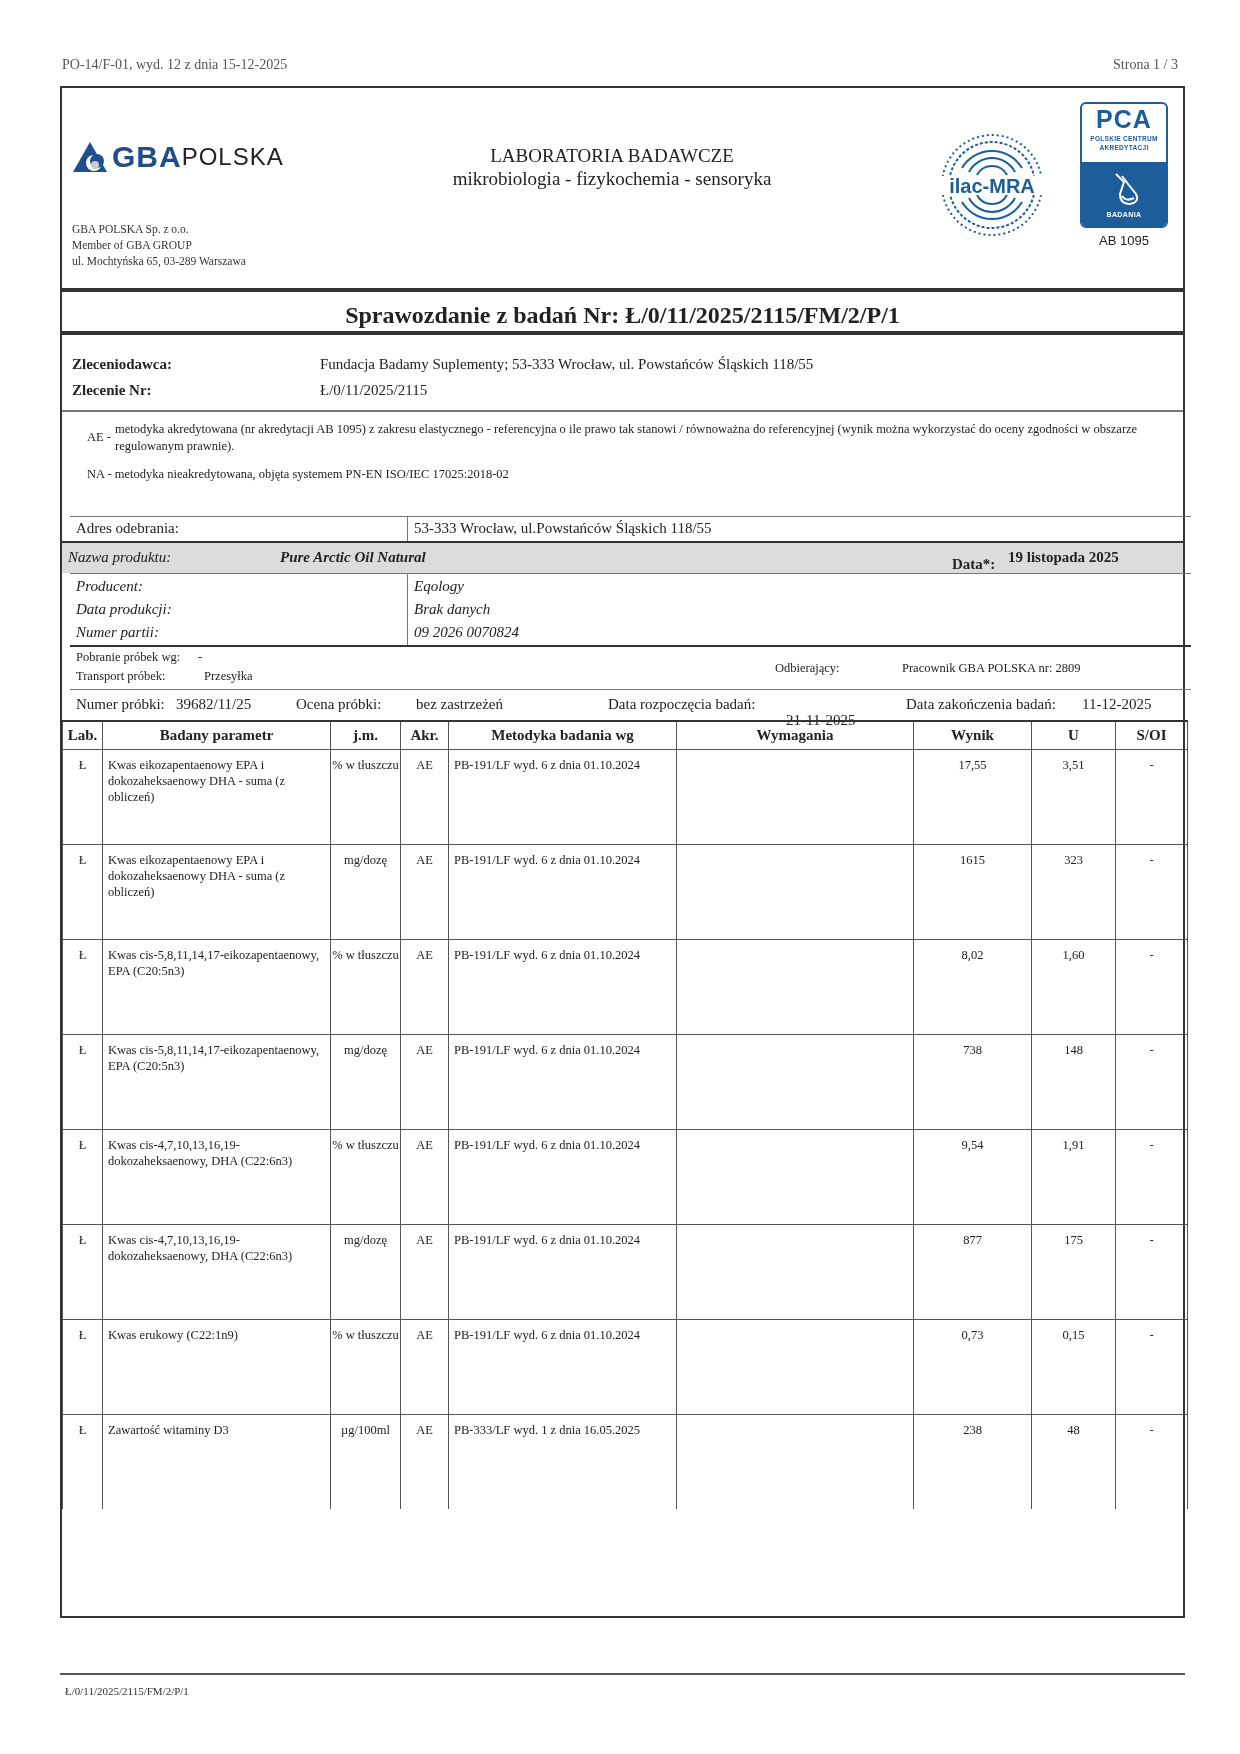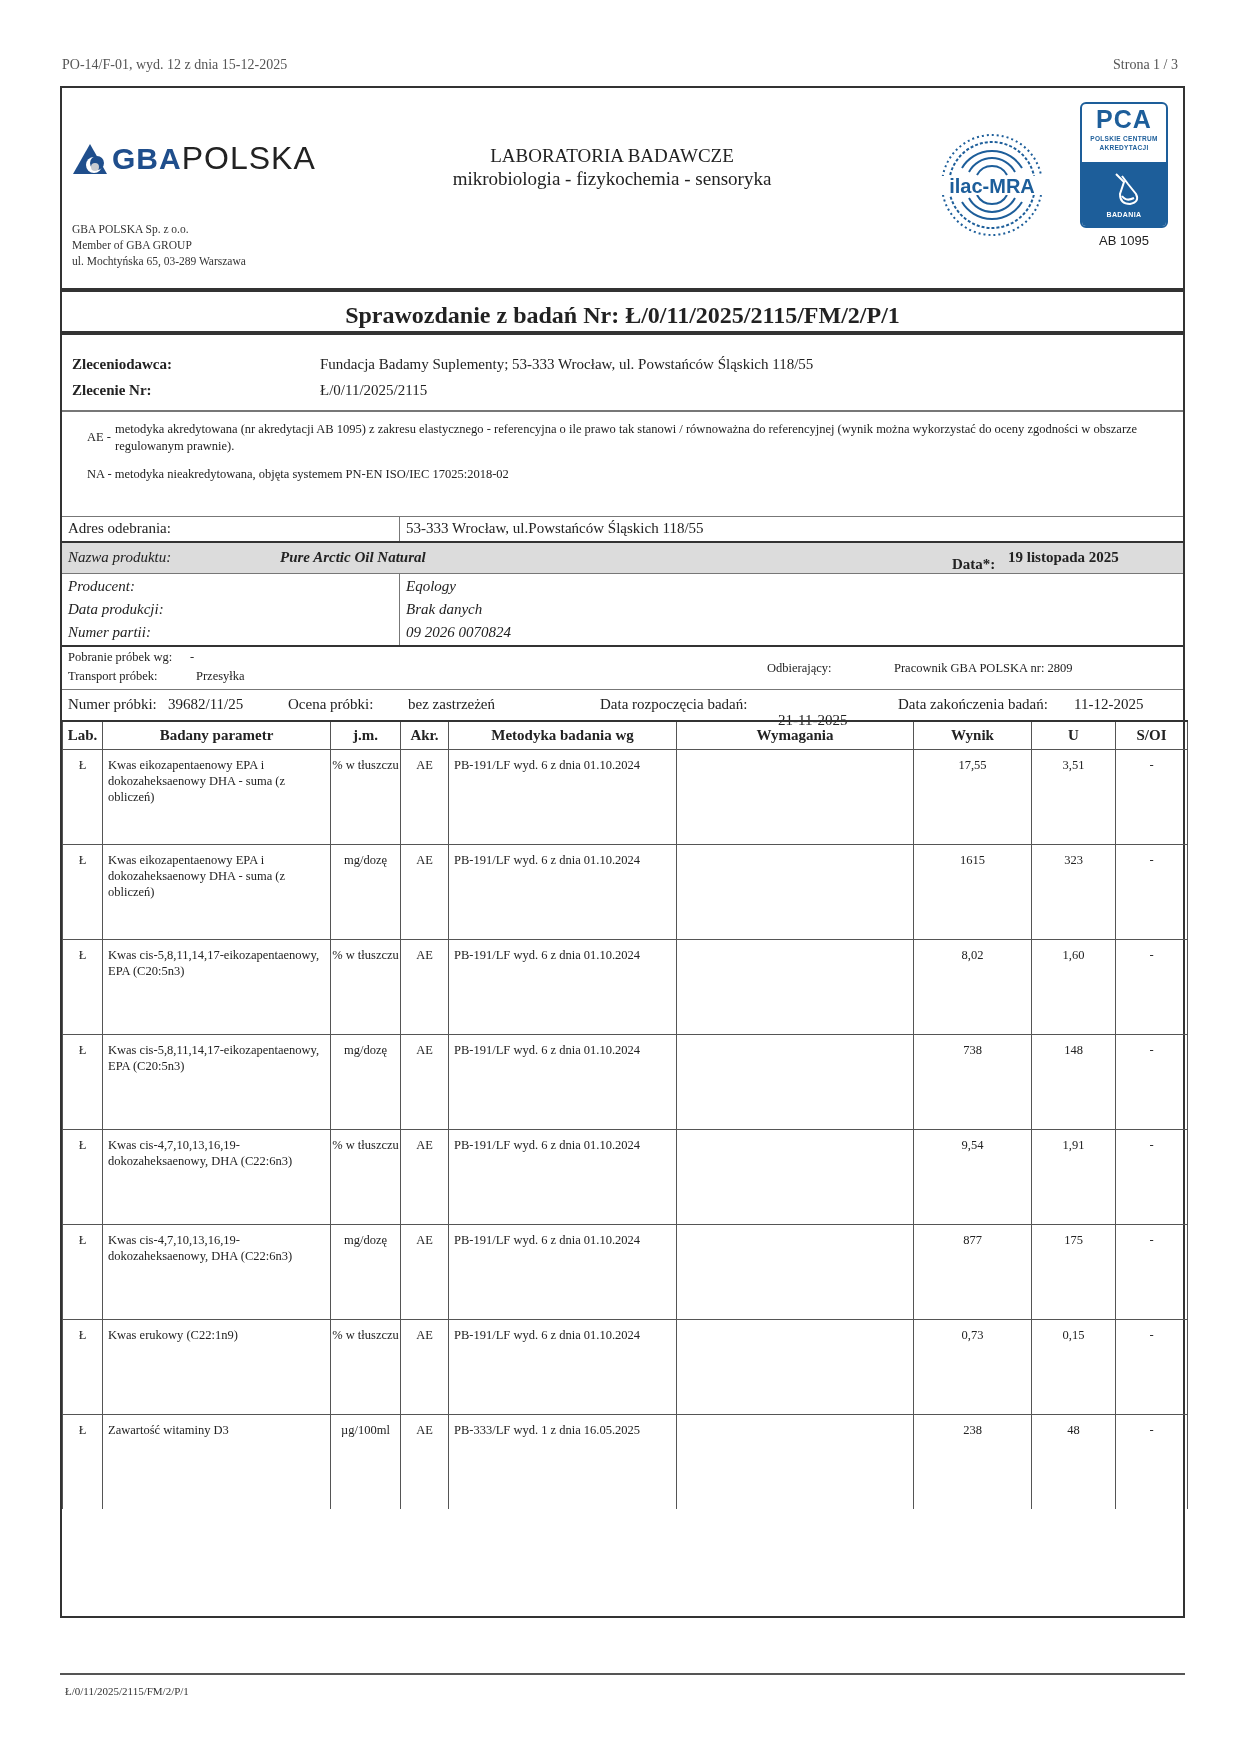--- a/index.html
+++ b/index.html
@@ -10,21 +10,21 @@
   .page-header .left { position: absolute; left: 0; top: 0; }
   .page-header .right { position: absolute; right: 0; top: 0; }
 
   .frame { position: absolute; left: 60px; top: 86px; width: 1125px; height: 1532px; border: 2px solid #333; }
 
   
   .letterhead { position: absolute; left: 0; top: 0; width: 100%; height: 205px; }
   .logo { position: absolute; left: 10px; top: 52px; display: flex; align-items: center; }
   .logo svg { display: block; }
   .logo .gba { font-family: "Liberation Sans", sans-serif; font-weight: bold; font-size: 30px; color: #1f4e8c; letter-spacing: 1px; margin-left: 4px; }
-  .logo .polska { font-family: "Liberation Sans", sans-serif; font-size: 32px; color: #222; letter-spacing: 1px; }
+  .logo .polska { font-family: "Liberation Sans", sans-serif; font-size: 24px; color: #222; letter-spacing: 1px; }
   .company { position: absolute; left: 10px; top: 133px; font-size: 11.5px; line-height: 16px; color: #333; }
   .lab-title { position: absolute; left: 300px; width: 500px; top: 56px; text-align: center; font-size: 19px; line-height: 23px; color: #222; }
 
   .ilac { position: absolute; left: 875px; top: 42px; width: 110px; height: 110px; }
   .pca { position: absolute; left: 1018px; top: 14px; width: 88px; height: 126px; border: 2px solid #1d5e9a; border-radius: 6px; overflow: hidden; background: #fff; }
   .pca .pca-top { height: 58px; text-align: center; }
   .pca .pca-word { font-family: "Liberation Sans", sans-serif; font-weight: bold; font-size: 25px; color: #1d5e9a; line-height: 30px; letter-spacing: 1px; }
   .pca .pca-sub { font-family: "Liberation Sans", sans-serif; font-weight: bold; font-size: 6.5px; color: #1d5e9a; line-height: 9px; letter-spacing: .3px; }
   .pca .pca-bottom { position: absolute; left: 0; right: 0; top: 58px; bottom: 0; background: #1d5e9a; text-align: center; }
   .pca .pca-badania { position: absolute; left: 0; right: 0; bottom: 8px; font-family: "Liberation Sans", sans-serif; font-weight: bold; font-size: 7px; color: #fff; letter-spacing: .4px; }
@@ -41,21 +41,21 @@
   .row-kv .v { position: absolute; left: 248px; white-space: nowrap; }
 
   .legend-block { position: absolute; left: 0; width: 100%; top: 322px; border-top: 2px solid #777; height: 80px; font-size: 12.5px; }
   .legend-ae { position: absolute; left: 15px; top: 9px; width: 1090px; }
   .legend-ae .tag { position: absolute; left: 10px; top: 9px; }
   .legend-ae .txt { position: absolute; left: 38px; top: 0; line-height: 17px; width: 1060px; }
   .legend-na { position: absolute; left: 25px; top: 55px; }
 
   .grey-row { position: absolute; left: 0; width: 100%; background: #c9c9c9; }
   .light-row { position: absolute; left: 0; width: 100%; background: #dcdcdc; }
-  .info-row { position: absolute; left: 0; width: 100%; font-size: 15px; }
+  .info-row { position: absolute; left: 8px; width: 100%; font-size: 15px; }
   .bt-dark { border-top: 2px solid #333; }
   .bt-mid { border-top: 1.5px solid #777; }
 
   .cell { position: absolute; white-space: nowrap; }
   .vline { position: absolute; width: 1px; background: #777; }
 
   .results { position: absolute; left: 0; top: 632px; width: 100%; border-collapse: collapse; font-size: 12.5px; table-layout: fixed; }
   .results th { font-size: 15px; font-weight: bold; height: 28px; border: 1.5px solid #555; border-top: 2px solid #333; text-align: center; }
   .results td { border: 1.5px solid #555; vertical-align: top; padding-top: 7px; height: 95px; line-height: 16px; }
   .results td.c { text-align: center; }

